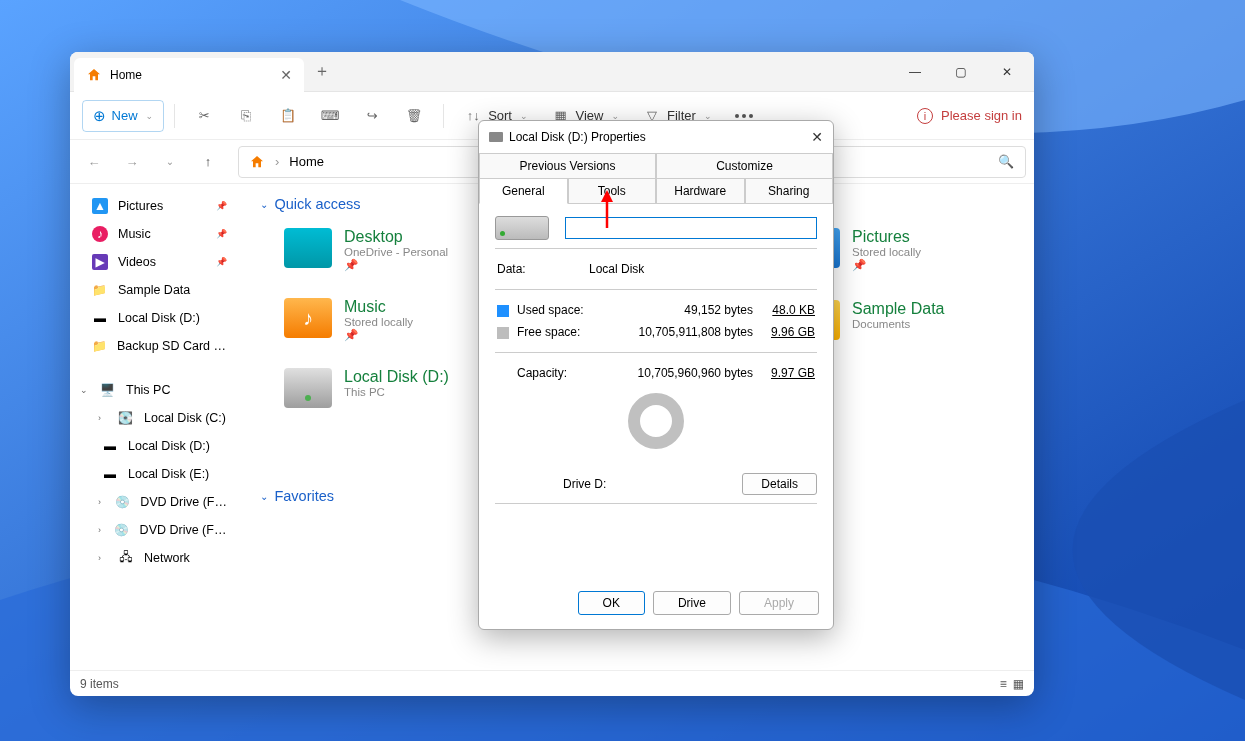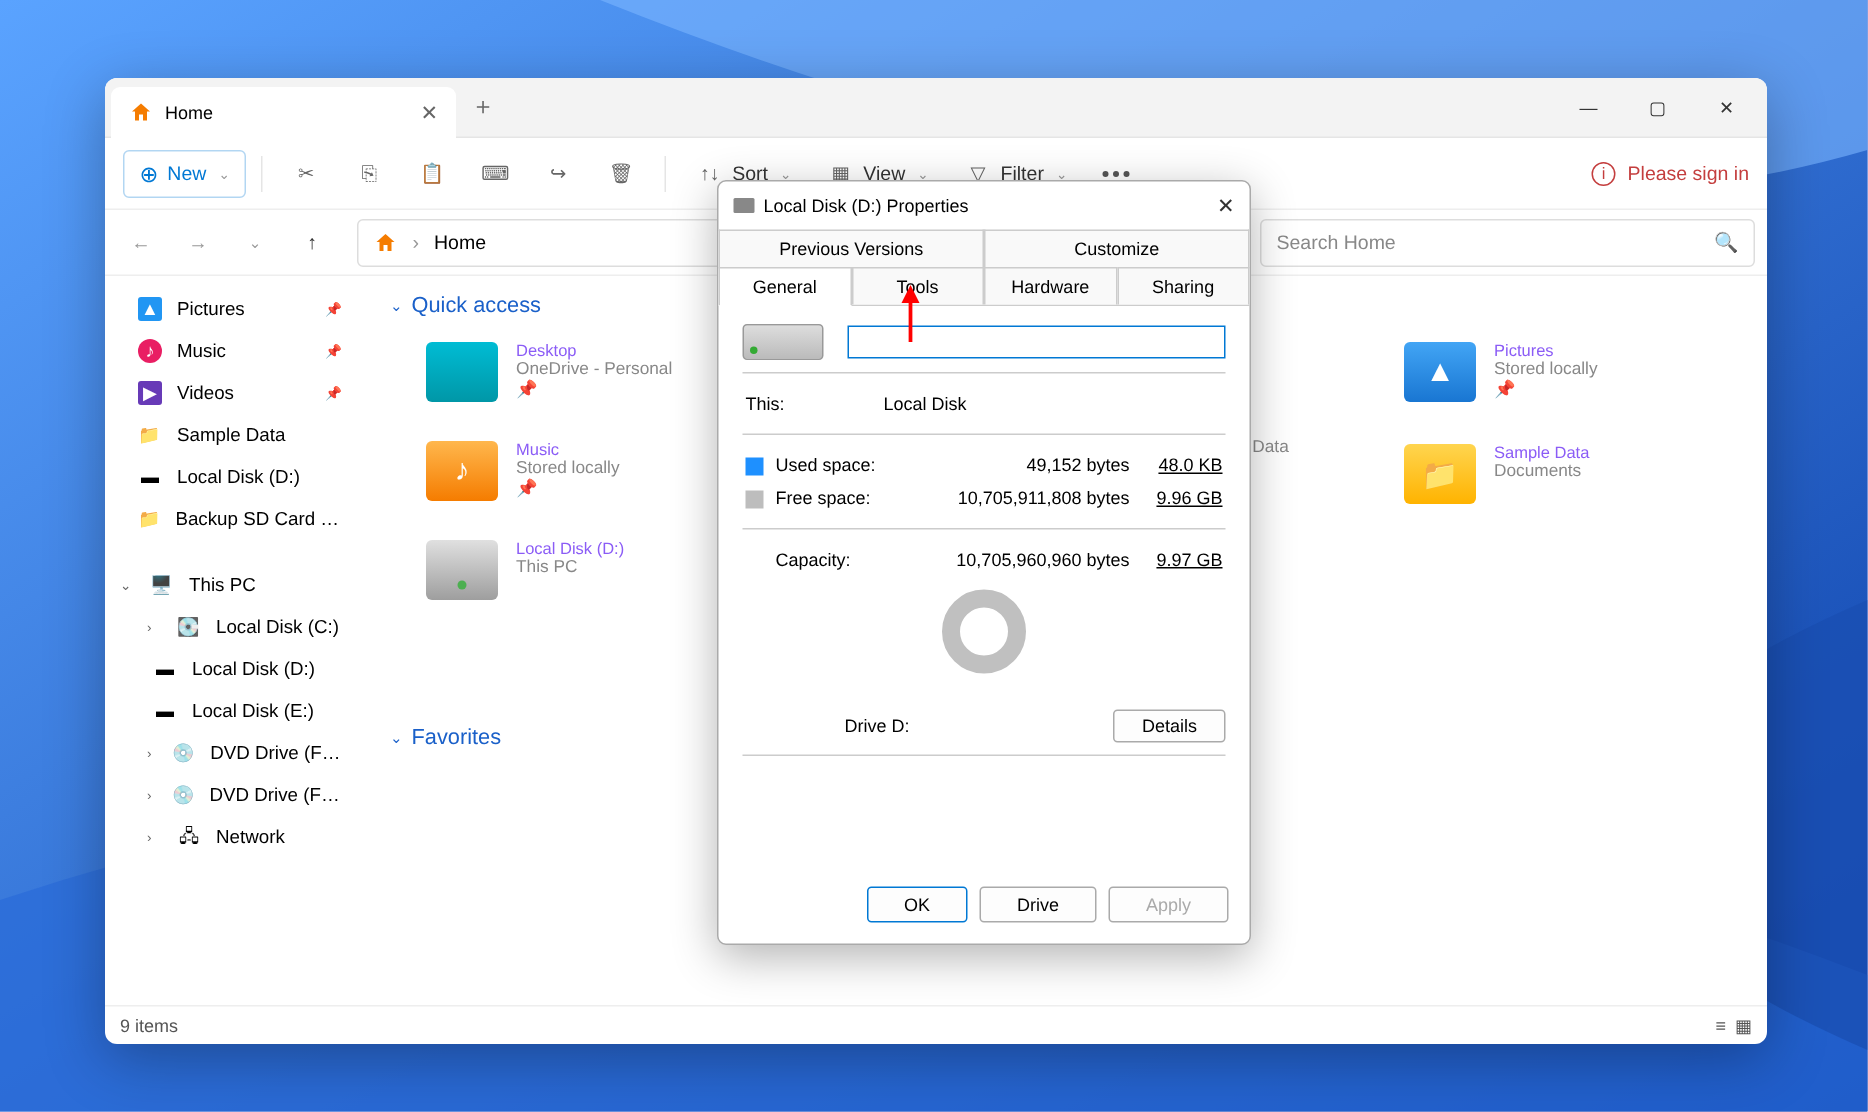--- a/index.html
+++ b/index.html
@@ -1,20 +1,20 @@
 <!DOCTYPE html>
 <html><head>
 <meta charset="utf-8">
 <style>
 * { margin:0; padding:0; box-sizing:border-box; font-family:"Segoe UI",sans-serif; }
 body { width:1245px; height:741px; background:linear-gradient(135deg,#3b82f6 0%,#1e40af 100%); position:relative; overflow:hidden; }
 .bg-wave { position:absolute; inset:0; }
 .bg-wave svg { width:100%; height:100%; }
 
-.window { position:absolute; left:70px; top:52px; width:1108px; height:644px; background:#fff; border-radius:8px; box-shadow:0 10px 40px rgba(0,0,0,.3); display:flex; flex-direction:column; overflow:hidden; }
+.window { position:absolute; left:70px; top:52px; width:964px; height:644px; background:#fff; border-radius:8px; box-shadow:0 10px 40px rgba(0,0,0,.3); display:flex; flex-direction:column; overflow:hidden; }
 
 .tabbar { height:40px; display:flex; align-items:center; background:#f3f3f3; border-bottom:1px solid #e5e5e5; padding:0 4px; }
 .tab { display:flex; align-items:center; gap:8px; background:#fff; border-radius:6px 6px 0 0; padding:6px 12px; height:34px; margin-top:6px; font-size:12px; width:230px; }
 .tab .home-icon { width:16px; height:16px; }
 .tab-close { margin-left:auto; font-size:14px; color:#666; cursor:pointer; }
 .newtab { margin-left:10px; color:#666; font-size:16px; cursor:pointer; }
 .winctrls { margin-left:auto; display:flex; gap:0; }
 .winctrls div { width:46px; height:32px; display:flex; align-items:center; justify-content:center; font-size:12px; color:#333; cursor:pointer; }
 
 .toolbar { height:48px; display:flex; align-items:center; padding:0 12px; gap:4px; border-bottom:1px solid #eee; }
@@ -42,21 +42,21 @@
 .expand-caret { font-size:9px; color:#666; width:10px; }
 .sb-icon { width:16px; height:16px; display:flex; align-items:center; justify-content:center; font-size:12px; }
 .sb-gap { height:16px; }
 
 .main { flex:1; padding:12px 20px; position:relative; }
 .section-header { display:flex; align-items:center; gap:6px; color:#1a60c9; font-size:14.5px; margin-bottom:12px; cursor:pointer; }
 .section-header .caret { font-size:10px; }
 .qa-grid { display:flex; flex-wrap:wrap; gap:8px 60px; margin-left:20px; }
 .qa-item { display:flex; align-items:flex-start; gap:12px; width:200px; padding:4px; }
 .qa-thumb { width:48px; height:40px; border-radius:4px; display:flex; align-items:center; justify-content:center; font-size:20px; }
-.qa-label { font-size:11px; color:#8b5cf6; }
+.qa-label { font-size:16px; color:#15803d; }
 .qa-sub { font-size:11.5px; color:#888; }
 
 .footer { height:26px; border-top:1px solid #eee; display:flex; align-items:center; padding:0 10px; font-size:12px; color:#555; }
 .footer-icons { margin-left:auto; display:flex; gap:6px; }
 
 
 .dialog { position:absolute; left:478px; top:120px; width:356px; height:510px; background:#fff; border:1px solid #aaa; border-radius:6px; box-shadow:0 8px 30px rgba(0,0,0,.3); display:flex; flex-direction:column; font-size:12px; }
 .dlg-titlebar { height:32px; display:flex; align-items:center; padding:0 10px; }
 .dlg-close { margin-left:auto; font-size:14px; color:#333; cursor:pointer; }
 .dlg-tabs { display:flex; flex-wrap:wrap-reverse; border-bottom:1px solid #ccc; }
@@ -359,21 +359,21 @@
   </div>
   <div class="dlg-body">
     <div class="dlg-row">
       <div class="drive-icon"></div>
       <input class="name-input" value="" style="">
     </div>
     <hr class="dlg-hr">
     <table class="dlg-table">
       <tbody>
           <tr>
-            <td style="width:90px"><span>This:</span></td>
+            <td style="width:90px"><span>Data:</span></td>
             <td style="text-align:left"><span>Local Disk</span></td>
             <td></td>
           </tr>
     </tbody>
       </table>
     <hr class="dlg-hr">
     <table class="dlg-table">
       <tbody>
           <tr>
             <td><span class="sq" style="background:#1e90ff"></span><span>Used space:</span></td>

